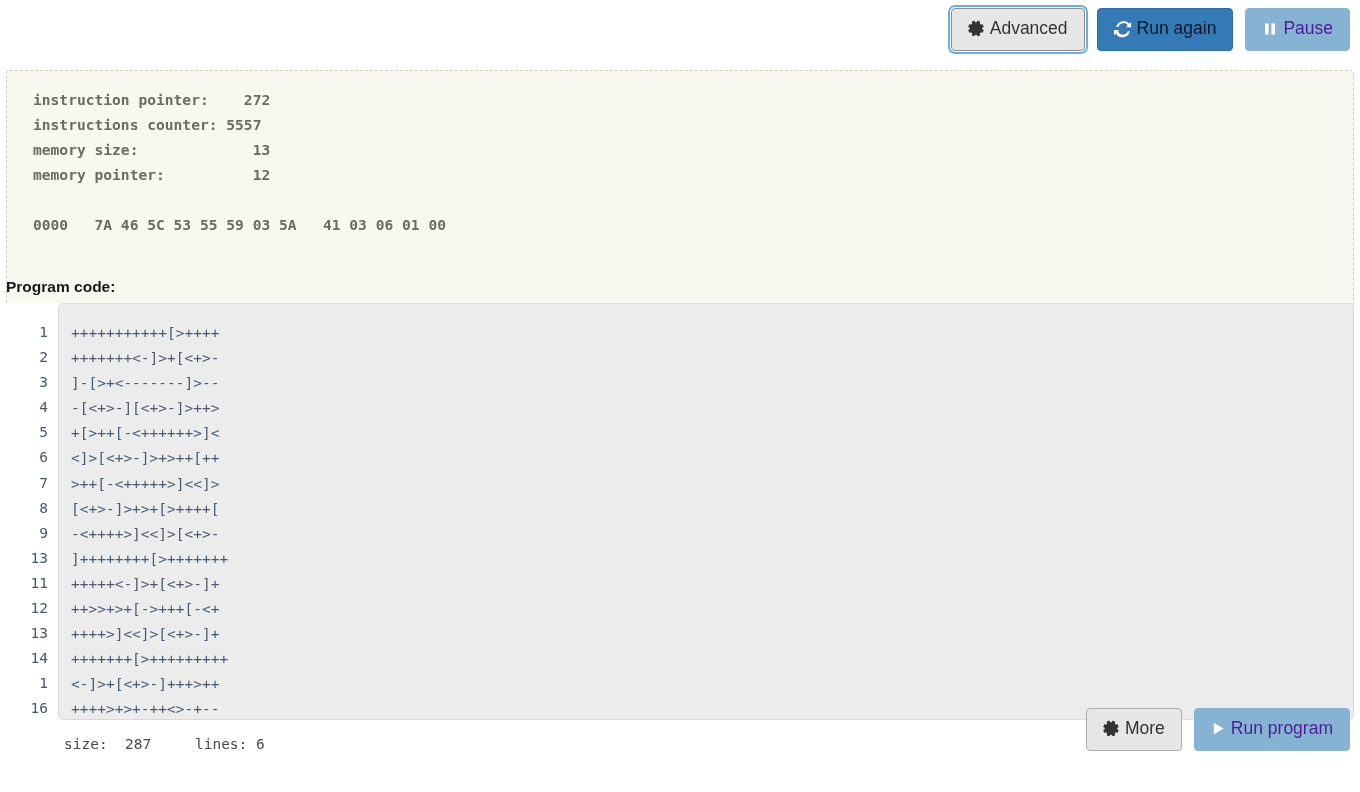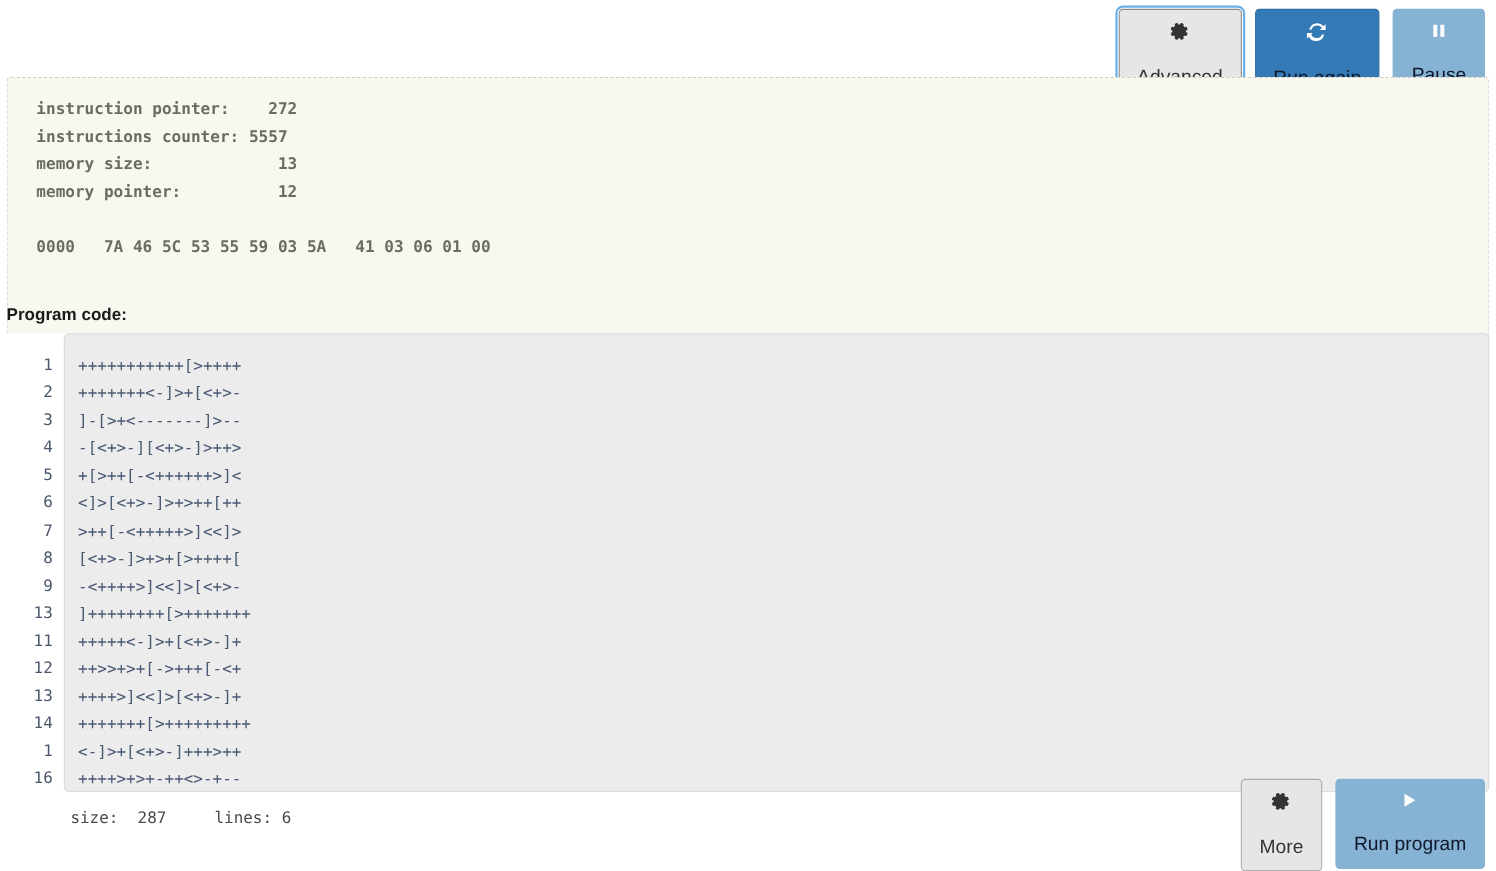--- a/index.html
+++ b/index.html
@@ -17,49 +17,48 @@
   .toolbar {
     position: absolute;
     top: 8px; right: 10px;
     display: flex;
     align-items: flex-start;
     gap: 12px;
   }
   .btn {
     display: inline-flex;
     align-items: center;
-    gap: 24px;
+    gap: 5px;
     font-size: 17.5px;
     line-height: 1;
     padding: 11px 16px 12px 16px;
     border-radius: 4px;
     border: 1px solid transparent;
     cursor: pointer;
     white-space: nowrap;
     font-family: "Liberation Sans", sans-serif;
-    flex-direction: column;
   }
   .btn-default {
     background: #e6e6e6;
     color: #333333;
     border-color: #adadad;
   }
   .btn-default.focused {
     outline: 2px solid #66afe9;
     outline-offset: 1px;
     border-color: #8c8c8c;
   }
   .btn-primary {
     background: #337ab7;
     color: #0f172a;
     border-color: #2e6da4;
   }
   .btn-muted {
     background: #86b2d4;
-    color: #0f172a;
+    color: #4c1d95;
     border-color: #86b2d4;
     text-align: right;
   }
   .btn .ic { display: inline-flex; align-items: center; justify-content: center; }
   .btn .ic svg { display: block; }
 
   
   .terminal {
     position: absolute;
     left: 6px; top: 70px;

